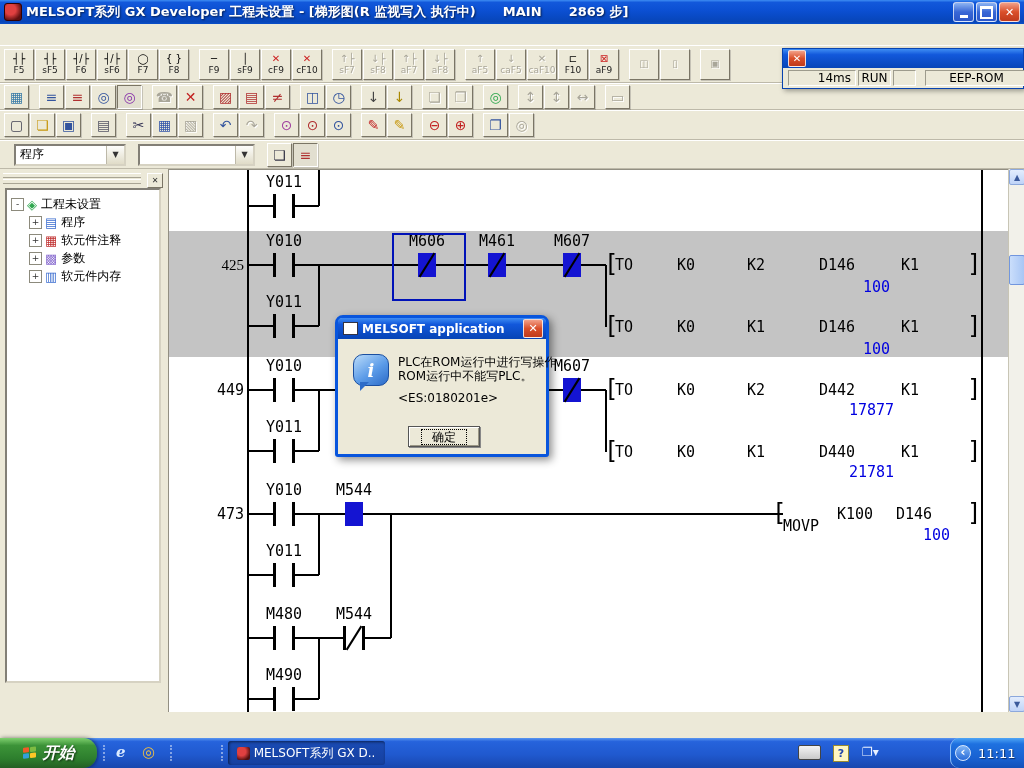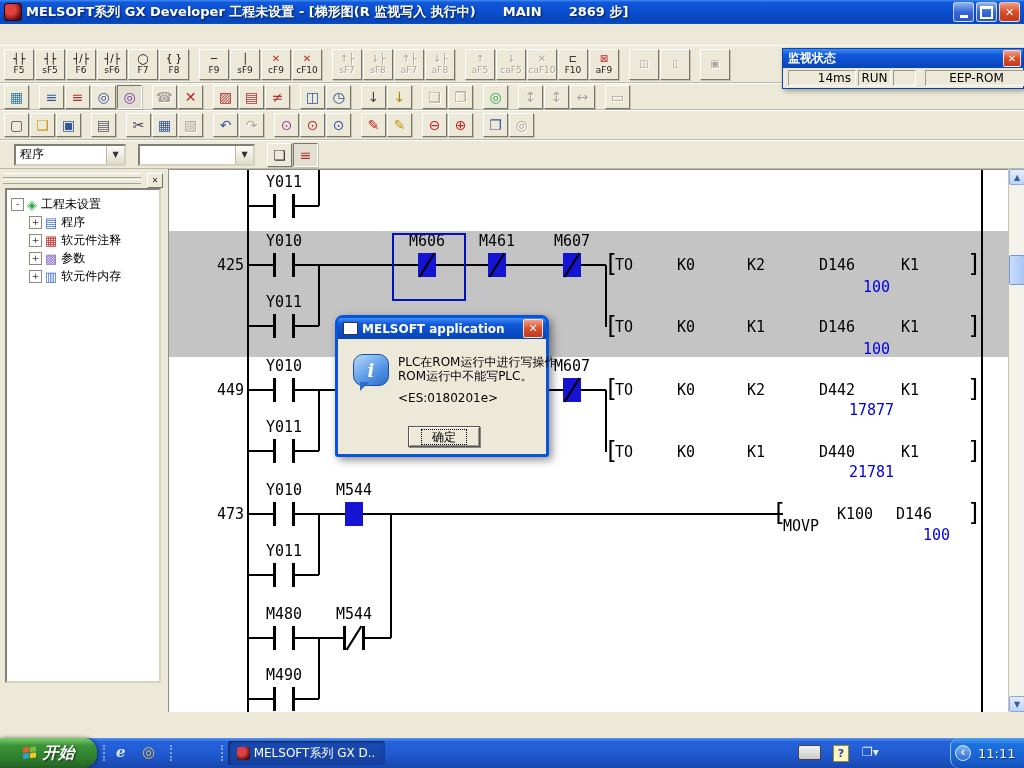--- a/index.html
+++ b/index.html
@@ -427,21 +427,20 @@
     <button class="tbi">
         <span class="g" style="color:#334;">❏</span>
       </button>
     <button class="tbi pressed">
         <span class="g" style="color:#B03030;">≡</span>
       </button>
   </div>
 
   <div id="monitor-win">
     <div id="monitor-title">
-      <span class="t">监视状态</span>
       <span class="xbtn">
           <span>✕</span>
         </span>
     </div>
     <div style="position:relative;height:20px;">
       <div class="mcell" style="left:5px;width:68px;justify-content:flex-end;padding-right:4px;">14ms</div>
       <div class="mcell" style="left:75px;width:33px;">RUN</div>
       <div class="mcell" style="left:110px;width:23px;"></div>
       <div class="mcell" style="left:142px;width:103px;">EEP-ROM</div>
     </div>
@@ -560,21 +559,21 @@
         <div class="lt clabel" style="left: 253px; top: 604px;">M480</div>
         <div style="position: absolute; left: 272px; top: 625px; width: 3px; height: 24px; background: rgb(0, 0, 0);"></div>
         <div style="position: absolute; left: 291px; top: 625px; width: 3px; height: 24px; background: rgb(0, 0, 0);"></div>
         <div class="lt clabel" style="left: 323px; top: 604px;">M544</div>
         <div style="position: absolute; left: 342px; top: 625px; width: 3px; height: 24px; background: rgb(0, 0, 0);"></div>
         <div style="position: absolute; left: 361px; top: 625px; width: 3px; height: 24px; background: rgb(0, 0, 0);"></div>
         <div style="position: absolute; left: 339px; top: 636px; width: 28px; height: 2px; background: rgb(0, 0, 0); transform: rotate(-58deg);"></div>
         <div class="lt clabel" style="left: 253px; top: 665px;">M490</div>
         <div style="position: absolute; left: 272px; top: 686px; width: 3px; height: 24px; background: rgb(0, 0, 0);"></div>
         <div style="position: absolute; left: 291px; top: 686px; width: 3px; height: 24px; background: rgb(0, 0, 0);"></div>
-        <div class="lt num" style="left: 201px; top: 255px;">425</div>
+        <div class="lt num" style="left: 201px; top: 255px; font-family: Liberation Serif, serif;">425</div>
         <div class="lt num" style="left: 201px; top: 380px;">449</div>
         <div class="lt num" style="left: 201px; top: 504px;">473</div>
         <div class="lt big" style="left: 603px; top: 250px;">[</div>
         <div class="lt " style="left: 614px; top: 255px;">TO</div>
         <div class="lt " style="left: 676px; top: 255px;">K0</div>
         <div class="lt " style="left: 746px; top: 255px;">K2</div>
         <div class="lt " style="left: 818px; top: 255px;">D146</div>
         <div class="lt " style="left: 900px; top: 255px;">K1</div>
         <div class="lt big" style="left: 966px; top: 250px;">]</div>
         <div class="lt big" style="left: 603px; top: 312px;">[</div>

